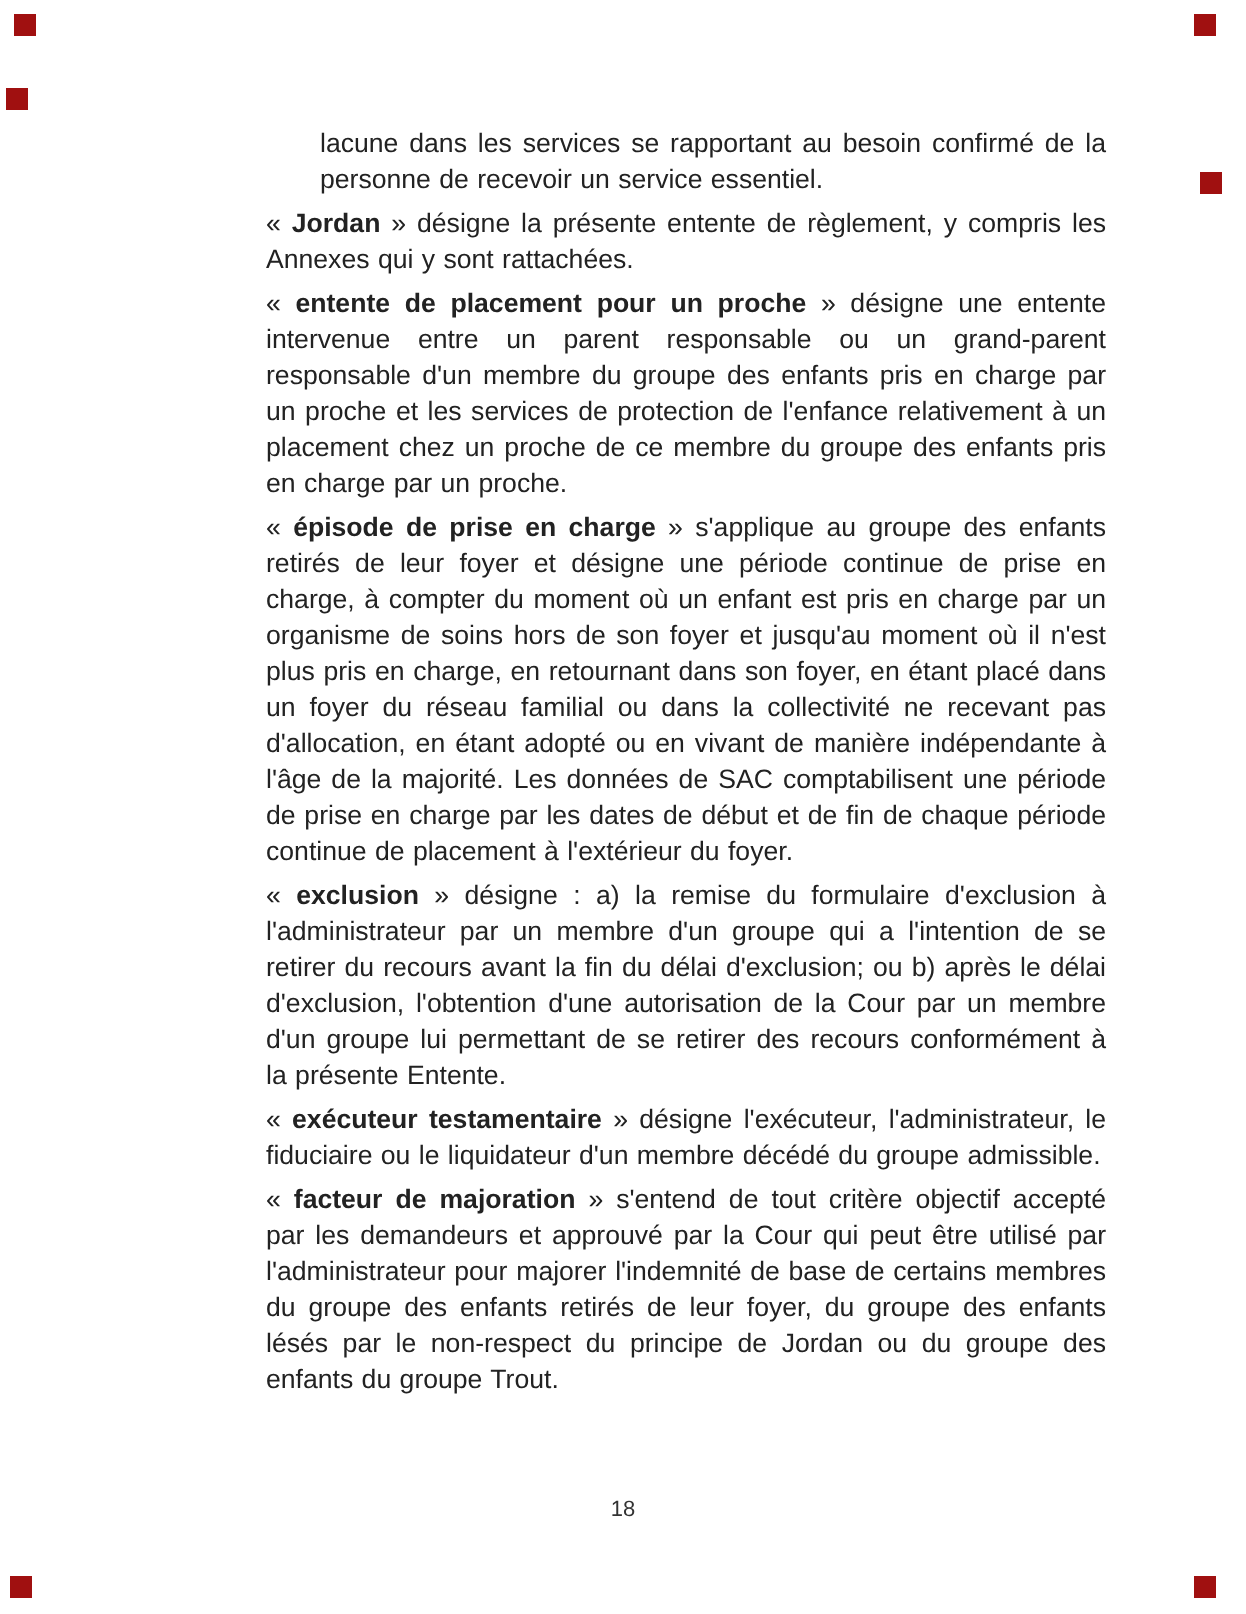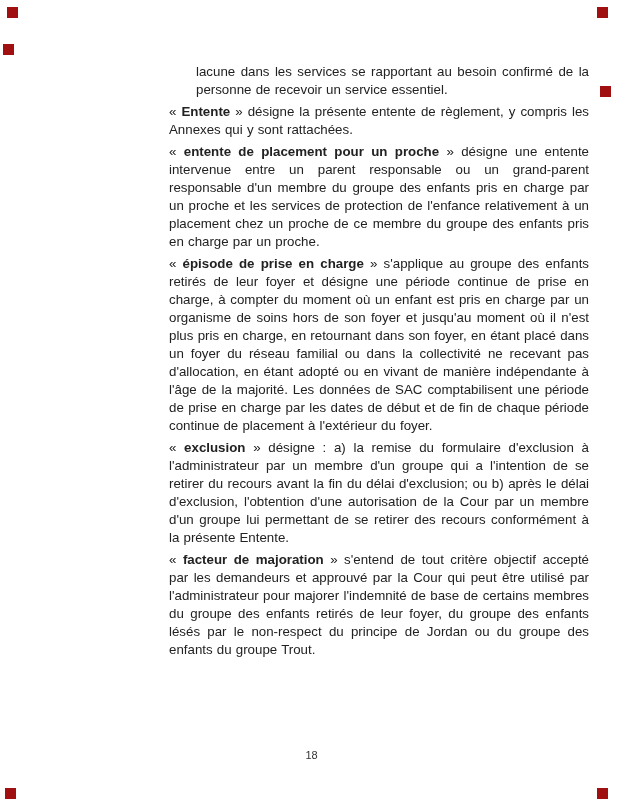--- a/index.html
+++ b/index.html
@@ -10,21 +10,20 @@
     background: #ffffff;
     overflow: hidden;
     font-family: "Liberation Sans", sans-serif;
     color: #222222;
   }
   .content {
     position: absolute;
     left: 133px;
     top: 63px;
     width: 420px;
-    margin-left: 36px;
   }
   .content p {
     margin: 0 0 4px 0;
     font-size: 13.3px;
     line-height: 18px;
     text-align: justify;
     word-spacing: 0.5px;
   }
   .content p.indent {
     margin-left: 27px;
@@ -52,20 +51,21 @@
   <div>
       <div class="marker" style="left: 7px; top: 7px; background: rgb(160, 16, 16);"></div>
       <div class="marker" style="left: 597px; top: 7px; background: rgb(160, 16, 16);"></div>
       <div class="marker" style="left: 3px; top: 44px; background: rgb(160, 16, 16);"></div>
       <div class="marker" style="left: 600px; top: 86px; background: rgb(160, 16, 16);"></div>
       <div class="marker" style="left: 5px; top: 788px; background: rgb(160, 16, 16);"></div>
       <div class="marker" style="left: 597px; top: 788px; background: rgb(160, 16, 16);"></div>
     </div>
   <div class="content">
       <p class="indent">lacune dans les services se rapportant au besoin confirmé de la personne de recevoir un service essentiel.</p>
-      <p>« <span class="term">Entente</span> » désigne la présente entente de règlement, y compris les Annexes qui y sont rattachées.</p>
+      <p>« <span class="term">Jordan</span> » désigne la présente entente de règlement, y compris les Annexes qui y sont rattachées.</p>
       <p>« <span class="term">entente de placement pour un proche</span> » désigne une entente intervenue entre un parent responsable ou un grand-parent responsable d'un membre du groupe des enfants pris en charge par un proche et les services de protection de l'enfance relativement à un placement chez un proche de ce membre du groupe des enfants pris en charge par un proche.</p>
       <p>« <span class="term">épisode de prise en charge</span> » s'applique au groupe des enfants retirés de leur foyer et désigne une période continue de prise en charge, à compter du moment où un enfant est pris en charge par un organisme de soins hors de son foyer et jusqu'au moment où il n'est plus pris en charge, en retournant dans son foyer, en étant placé dans un foyer du réseau familial ou dans la collectivité ne recevant pas d'allocation, en étant adopté ou en vivant de manière indépendante à l'âge de la majorité. Les données de SAC comptabilisent une période de prise en charge par les dates de début et de fin de chaque période continue de placement à l'extérieur du foyer.</p>
       <p>« <span class="term">exclusion</span> » désigne : a) la remise du formulaire d'exclusion à l'administrateur par un membre d'un groupe qui a l'intention de se retirer du recours avant la fin du délai d'exclusion; ou b) après le délai d'exclusion, l'obtention d'une autorisation de la Cour par un membre d'un groupe lui permettant de se retirer des recours conformément à la présente Entente.</p>
+      <p>« <span class="term">exécuteur testamentaire</span> » désigne l'exécuteur, l'administrateur, le fiduciaire ou le liquidateur d'un membre décédé du groupe admissible.</p>
       <p>« <span class="term">facteur de majoration</span> » s'entend de tout critère objectif accepté par les demandeurs et approuvé par la Cour qui peut être utilisé par l'administrateur pour majorer l'indemnité de base de certains membres du groupe des enfants retirés de leur foyer, du groupe des enfants lésés par le non-respect du principe de Jordan ou du groupe des enfants du groupe Trout.</p>
     </div>
   <div class="page-number">18</div>
 </div>
 
 </body></html>

